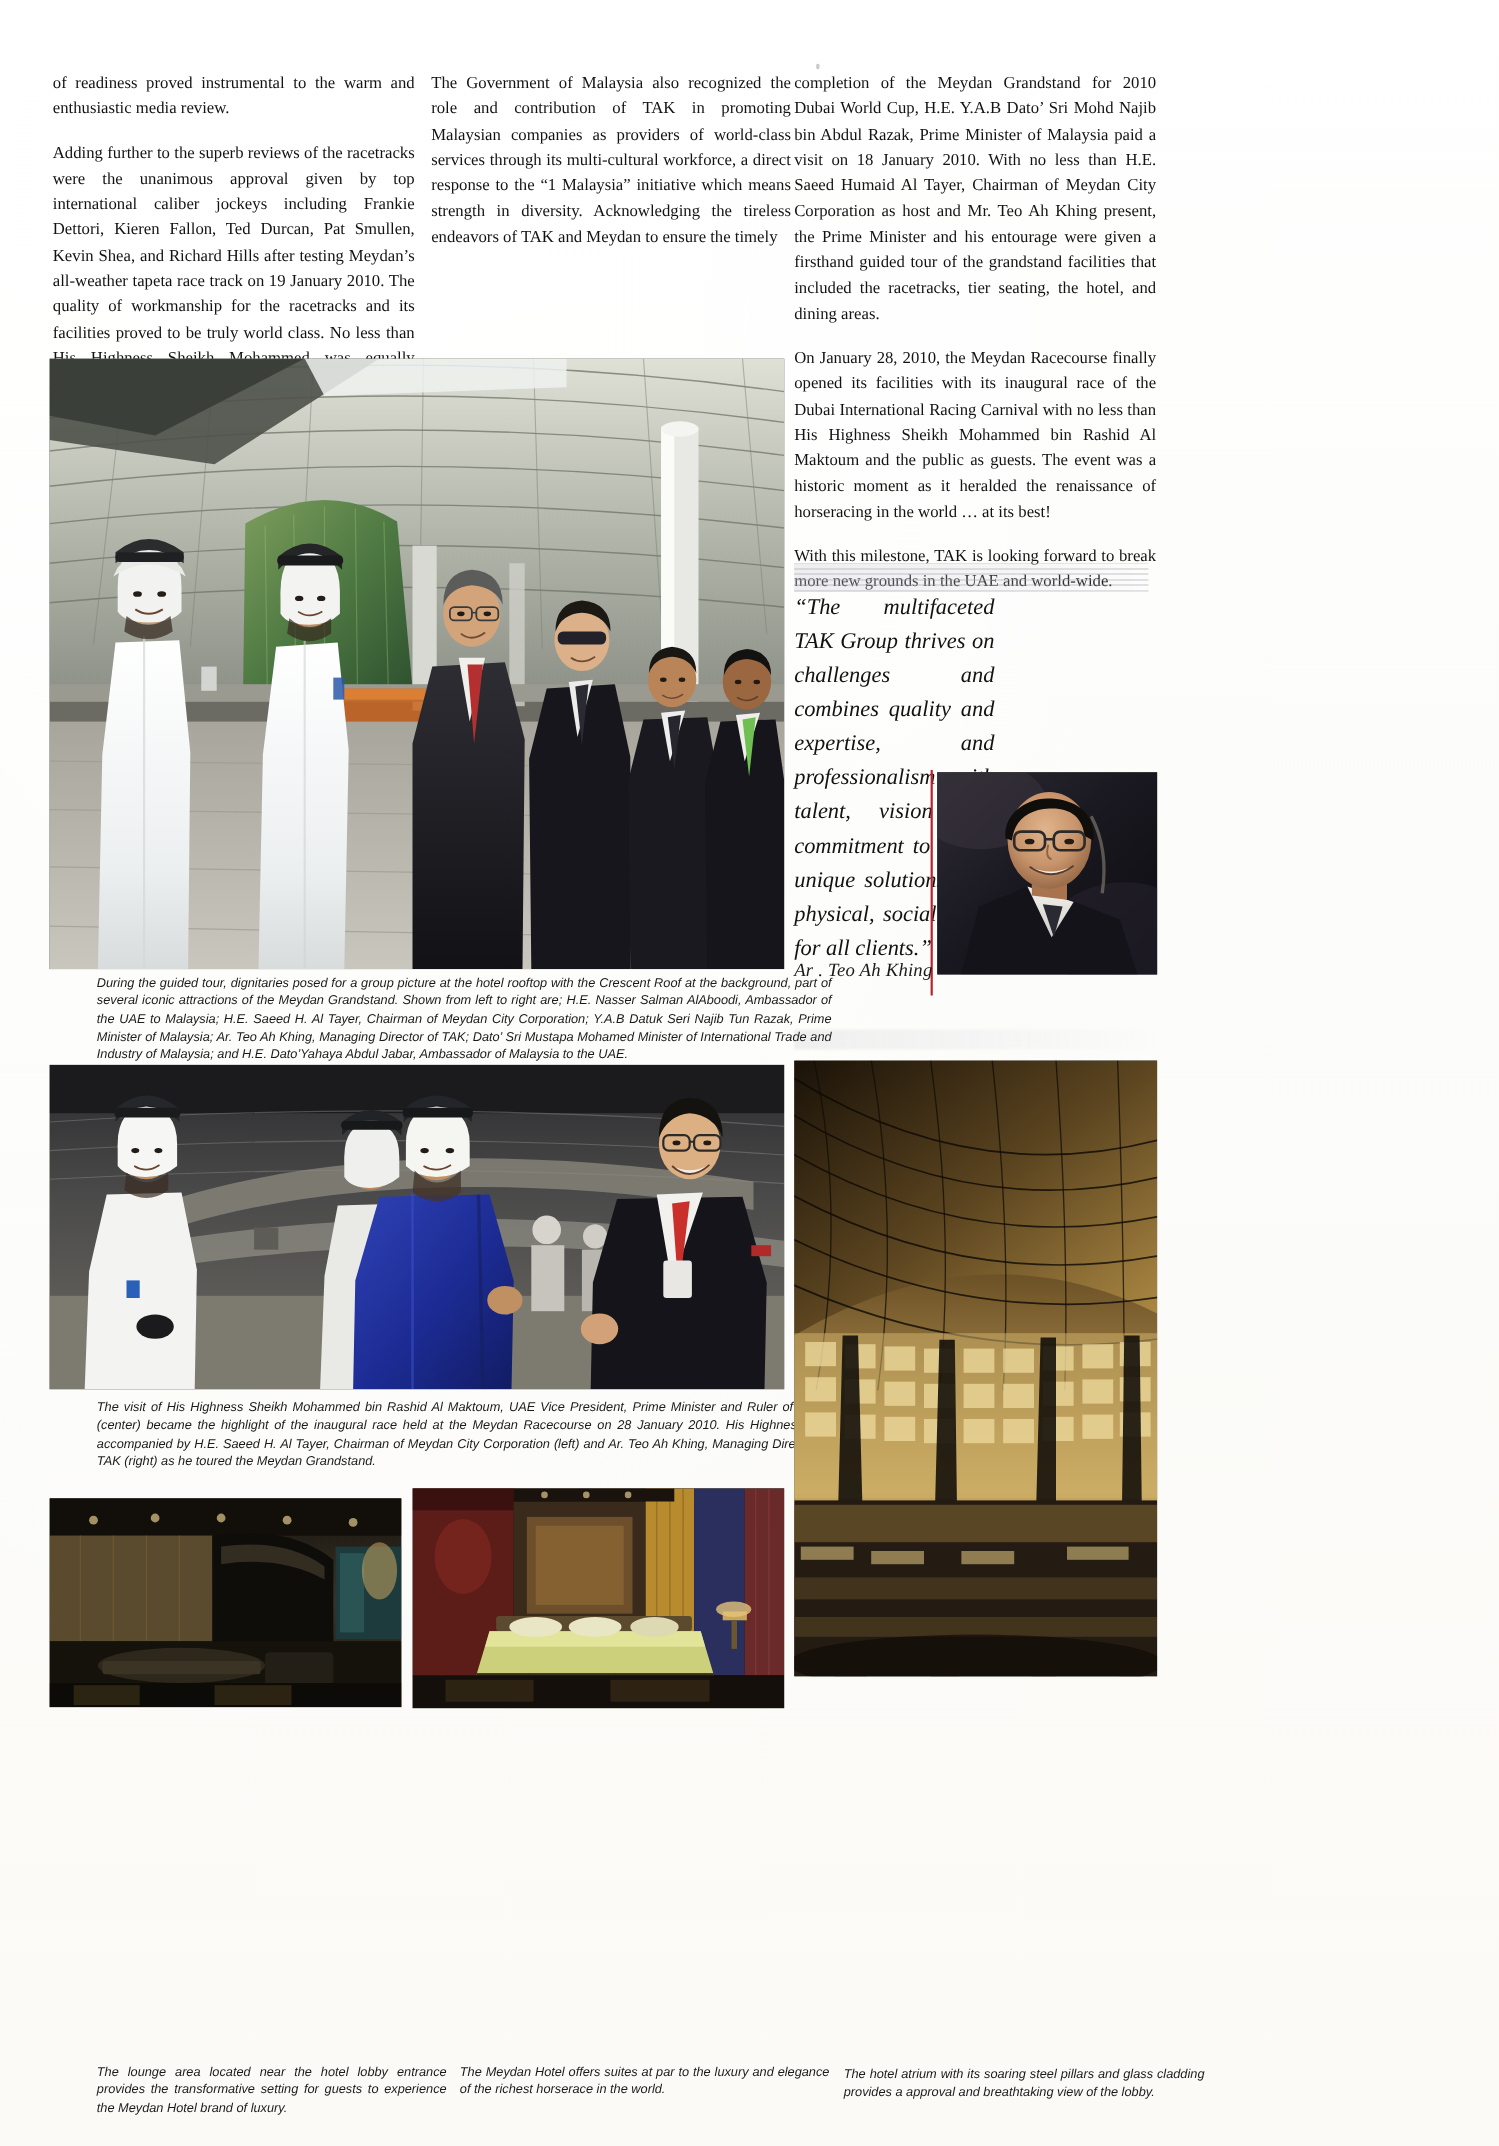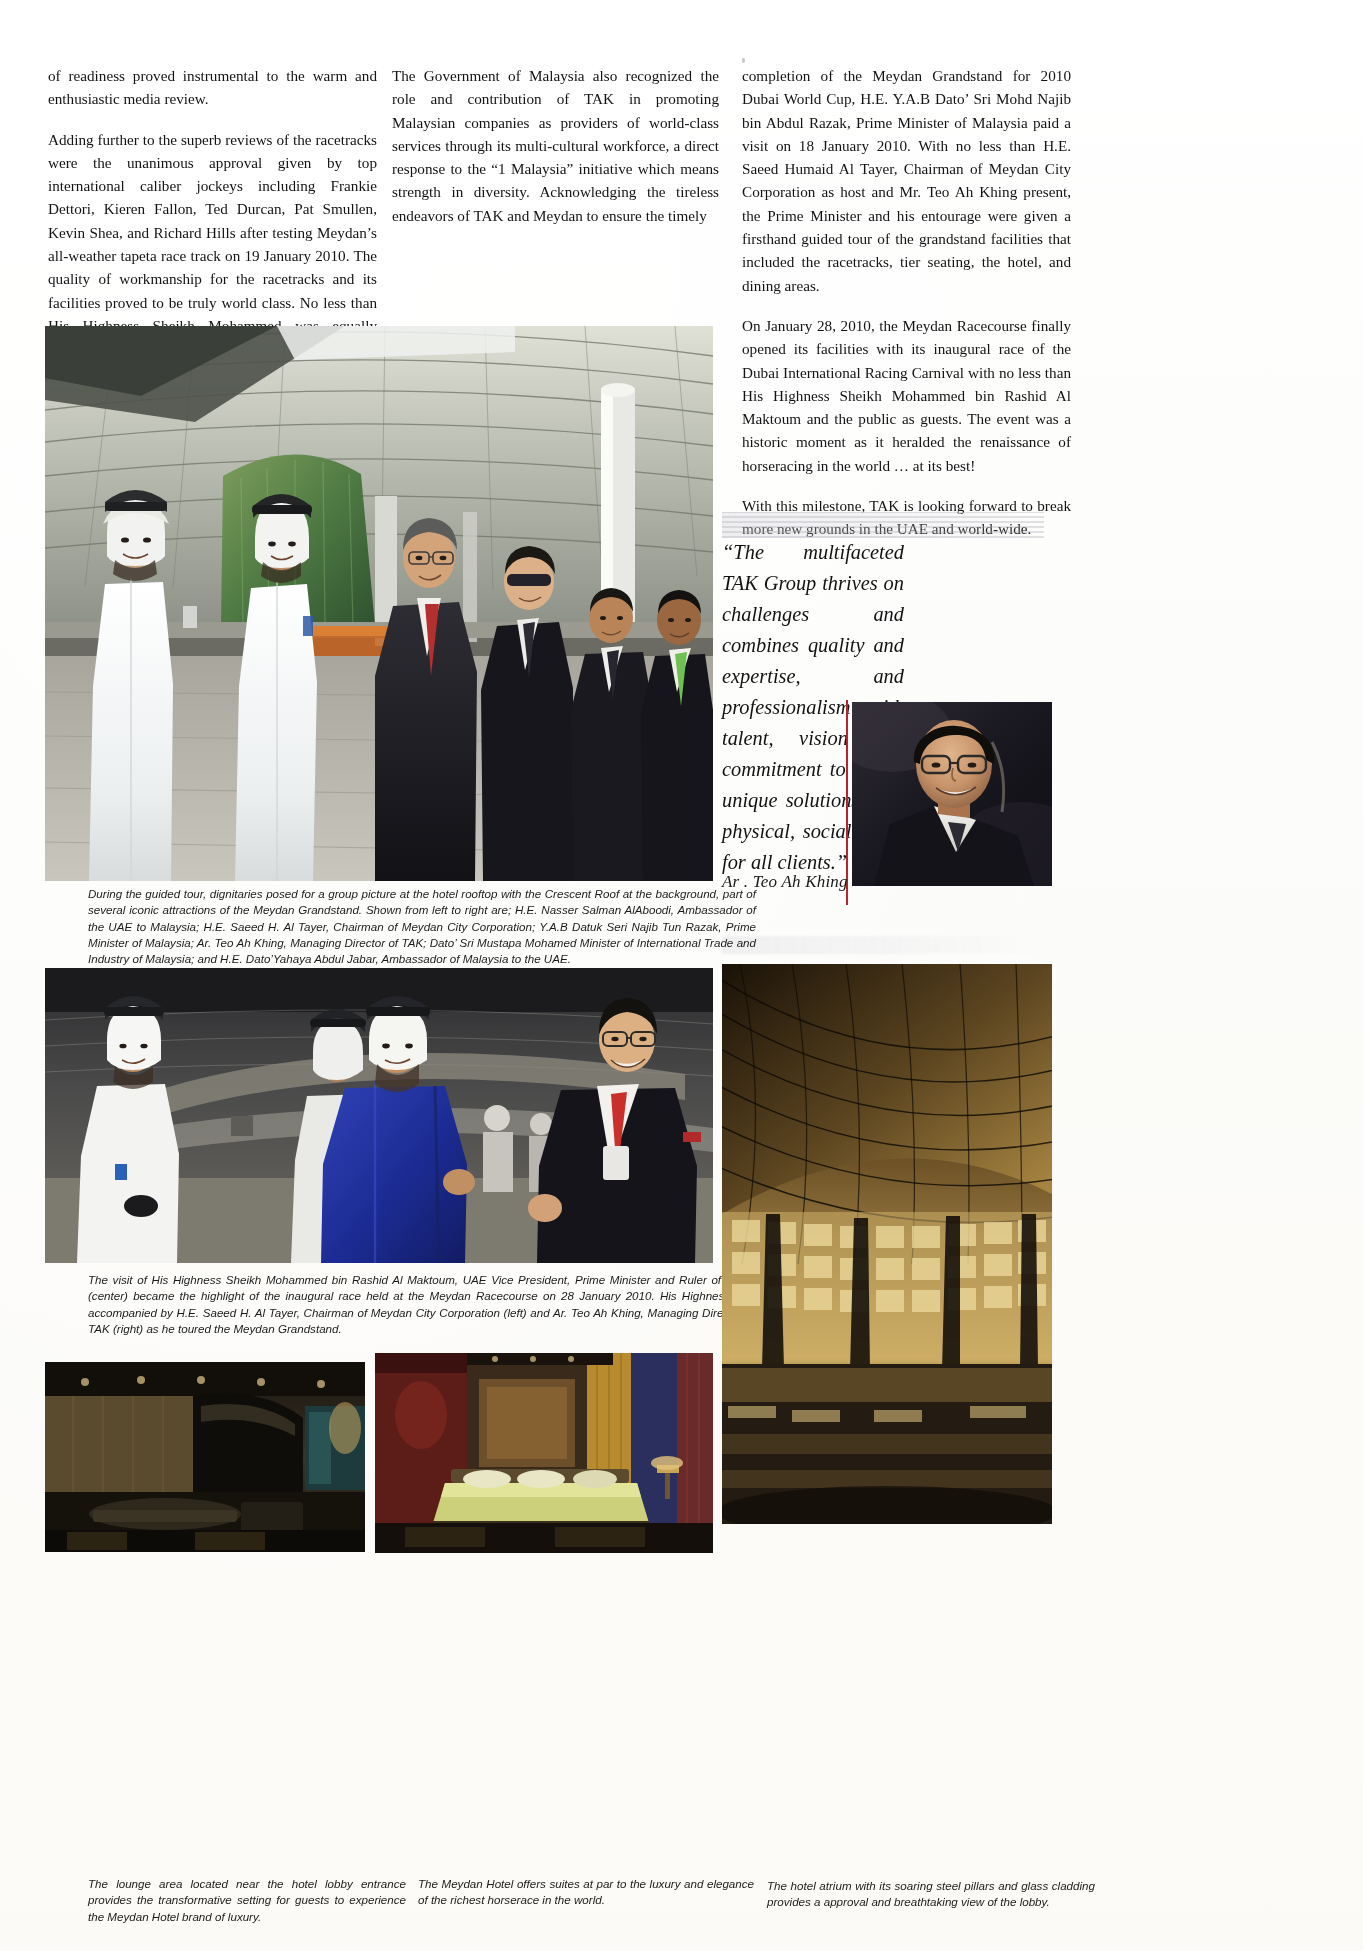--- a/index.html
+++ b/index.html
@@ -27,21 +27,21 @@
     background:
       radial-gradient(ellipse at 20% 10%, rgba(255,255,255,0.9), rgba(250,249,245,0) 60%),
       linear-gradient(180deg, #ffffff 0%, #fcfcfa 40%, #fbfaf7 100%);
     pointer-events: none;
   }
 
   
   .col { position: absolute; }
   .col-1 { left: 48px;  width: 329px; }
   .col-2 { left: 392px; width: 327px; }
-  .col-3 { left: 742px; width: 329px; }
+  .col-3 { left: 722px; width: 329px; }
 
   .body-text {
     font-size: 15.2px;
     line-height: 23.3px;
     text-align: justify;
     text-justify: inter-word;
     hyphens: manual;
     color: #131313;
   }
   .body-text p { margin: 0 0 17px 0; }

